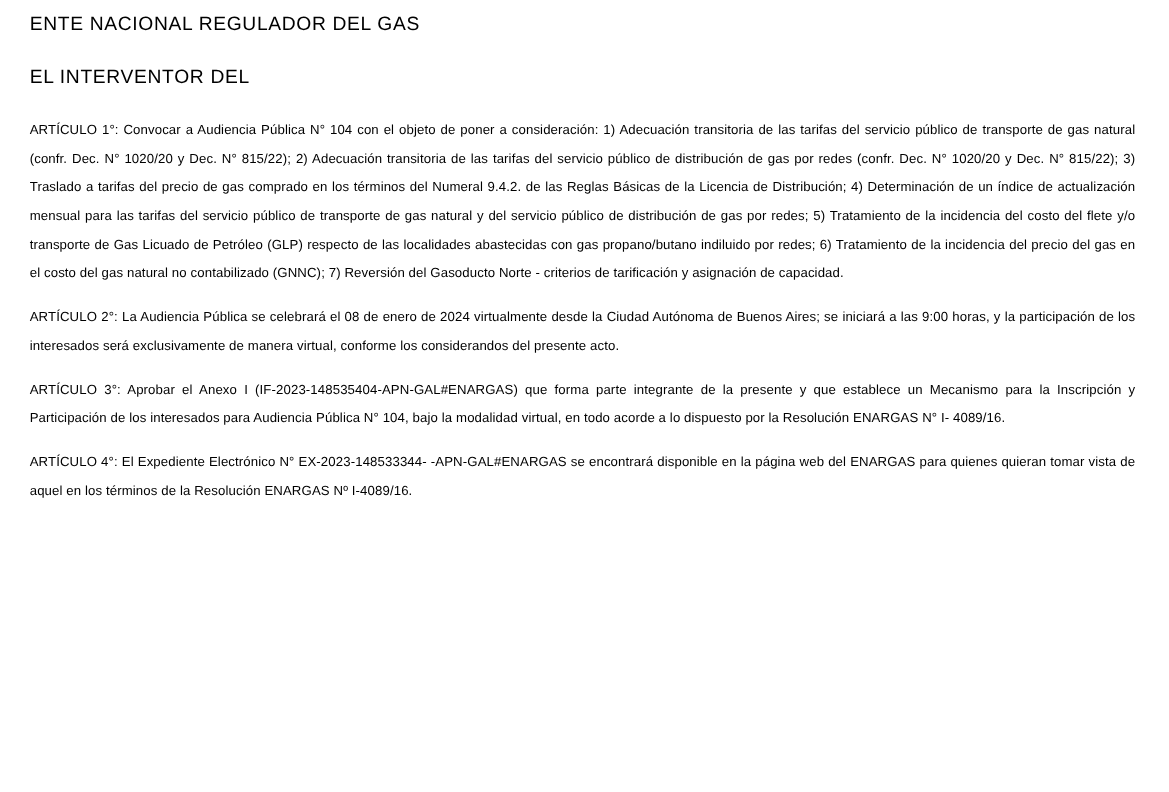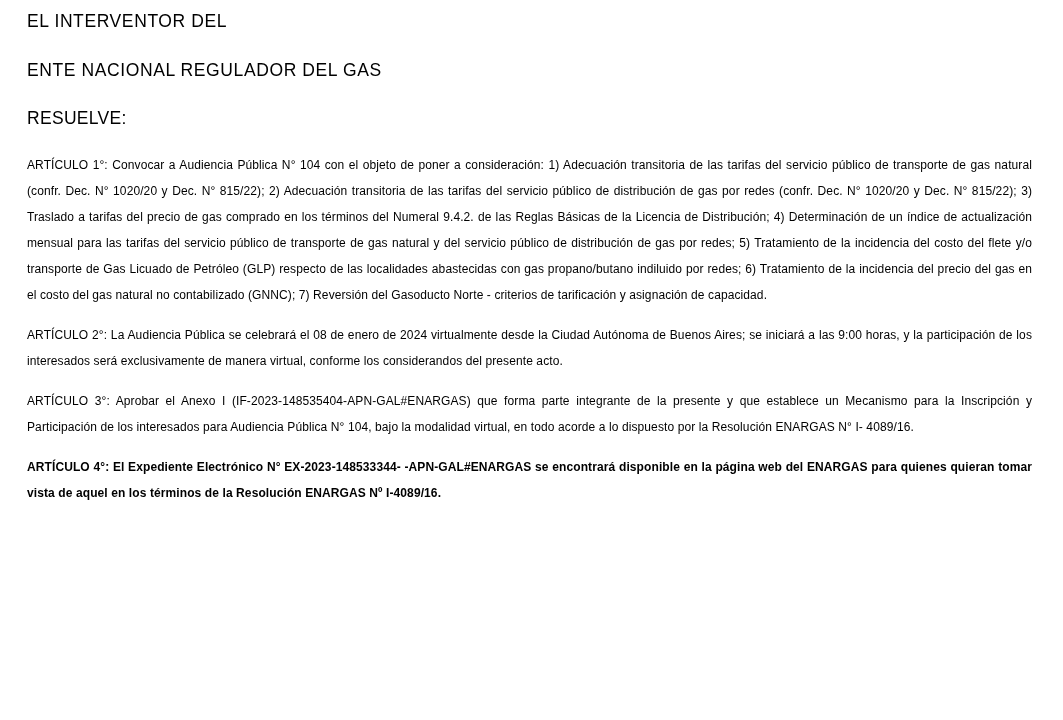--- a/index.html
+++ b/index.html
@@ -48,35 +48,33 @@
   }
   .resuelve {
     font-size: 17.5px;
     line-height: 26px;
     text-align: left;
     margin: 0 0 21px 0;
     letter-spacing: 0.3px;
   }
   .para-last {
     margin-bottom: 0;
-    font-weight: bold;
   }
   
 </style>
 </head>
 <body>
 
 <div class="page">
   <div class="content">
 
+    <p class="heading tight">ENTE NACIONAL REGULADOR DEL GAS</p>
+
     <p class="heading">EL INTERVENTOR DEL</p>
 
-    <p class="heading tight">ENTE NACIONAL REGULADOR DEL GAS</p>
-
-    <p class="resuelve">RESUELVE:</p>
 
     <p class="para">ARTÍCULO 1°: Convocar a Audiencia Pública N° 104 con el objeto de poner a consideración: 1) Adecuación transitoria de las tarifas del servicio público de transporte de gas natural (confr. Dec. N° 1020/20 y Dec. N° 815/22); 2) Adecuación transitoria de las tarifas del servicio público de distribución de gas por redes (confr. Dec. N° 1020/20 y Dec. N° 815/22); 3) Traslado a tarifas del precio de gas comprado en los términos del Numeral 9.4.2. de las Reglas Básicas de la Licencia de Distribución; 4) Determinación de un índice de actualización mensual para las tarifas del servicio público de transporte de gas natural y del servicio público de distribución de gas por redes; 5) Tratamiento de la incidencia del costo del flete y/o transporte de Gas Licuado de Petróleo (GLP) respecto de las localidades abastecidas con gas propano/butano indiluido por redes; 6) Tratamiento de la incidencia del precio del gas en el costo del gas natural no contabilizado (GNNC); 7) Reversión del Gasoducto Norte - criterios de tarificación y asignación de capacidad.</p>
 
     <p class="para">ARTÍCULO 2°: La Audiencia Pública se celebrará el 08 de enero de 2024 virtualmente desde la Ciudad Autónoma de Buenos Aires; se iniciará a las 9:00 horas, y la participación de los interesados será exclusivamente de manera virtual, conforme los considerandos del presente acto.</p>
 
     <p class="para">ARTÍCULO 3°: Aprobar el Anexo I (IF-2023-148535404-APN-GAL#ENARGAS) que forma parte integrante de la presente y que establece un Mecanismo para la Inscripción y Participación de los interesados para Audiencia Pública N° 104, bajo la modalidad virtual, en todo acorde a lo dispuesto por la Resolución ENARGAS N° I- 4089/16.</p>
 
     <p class="para para-last">ARTÍCULO 4°: El Expediente Electrónico N° EX-2023-148533344- -APN-GAL#ENARGAS se encontrará disponible en la página web del ENARGAS para quienes quieran tomar vista de aquel en los términos de la Resolución ENARGAS Nº I-4089/16.</p>
 
   </div>

